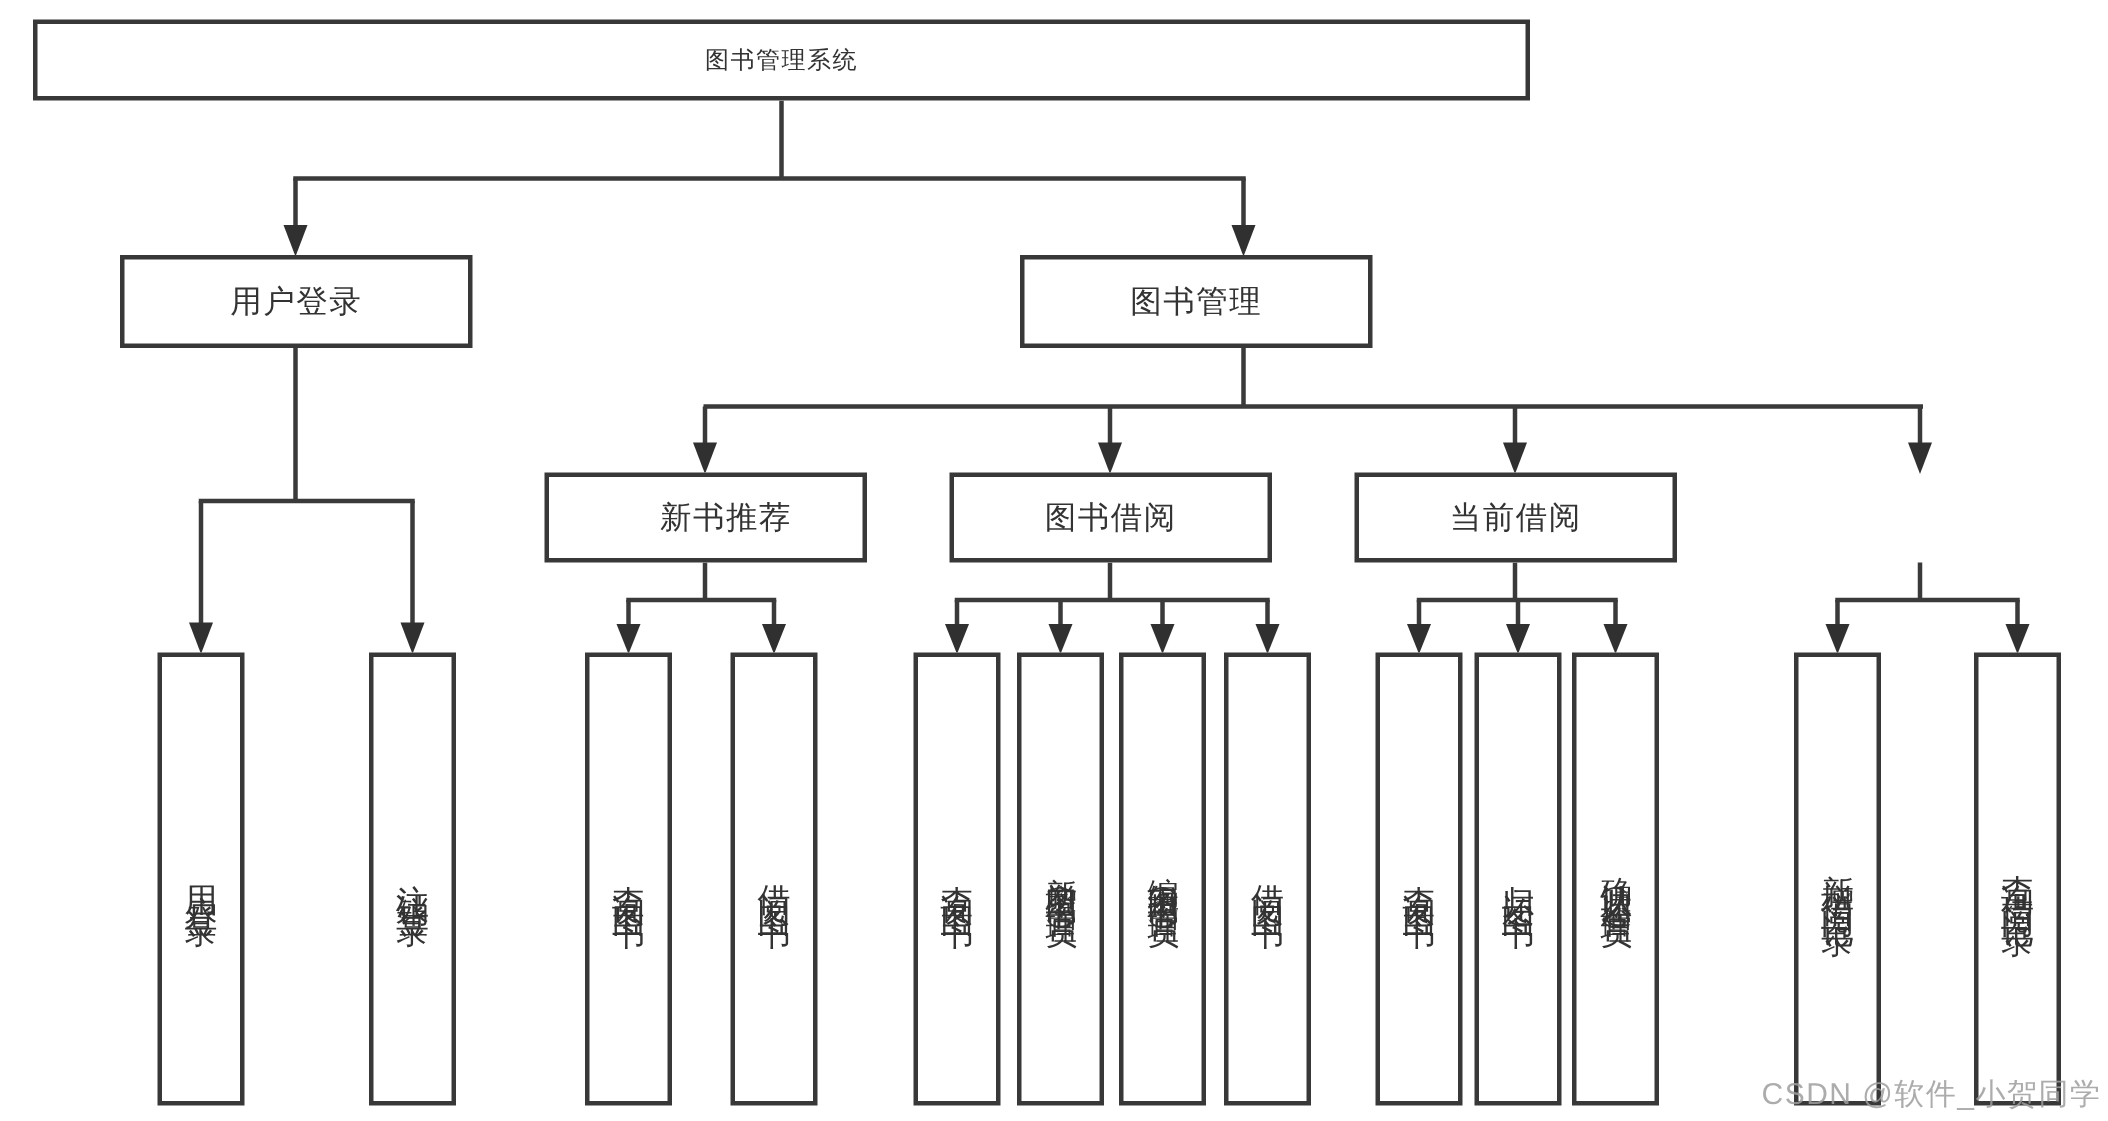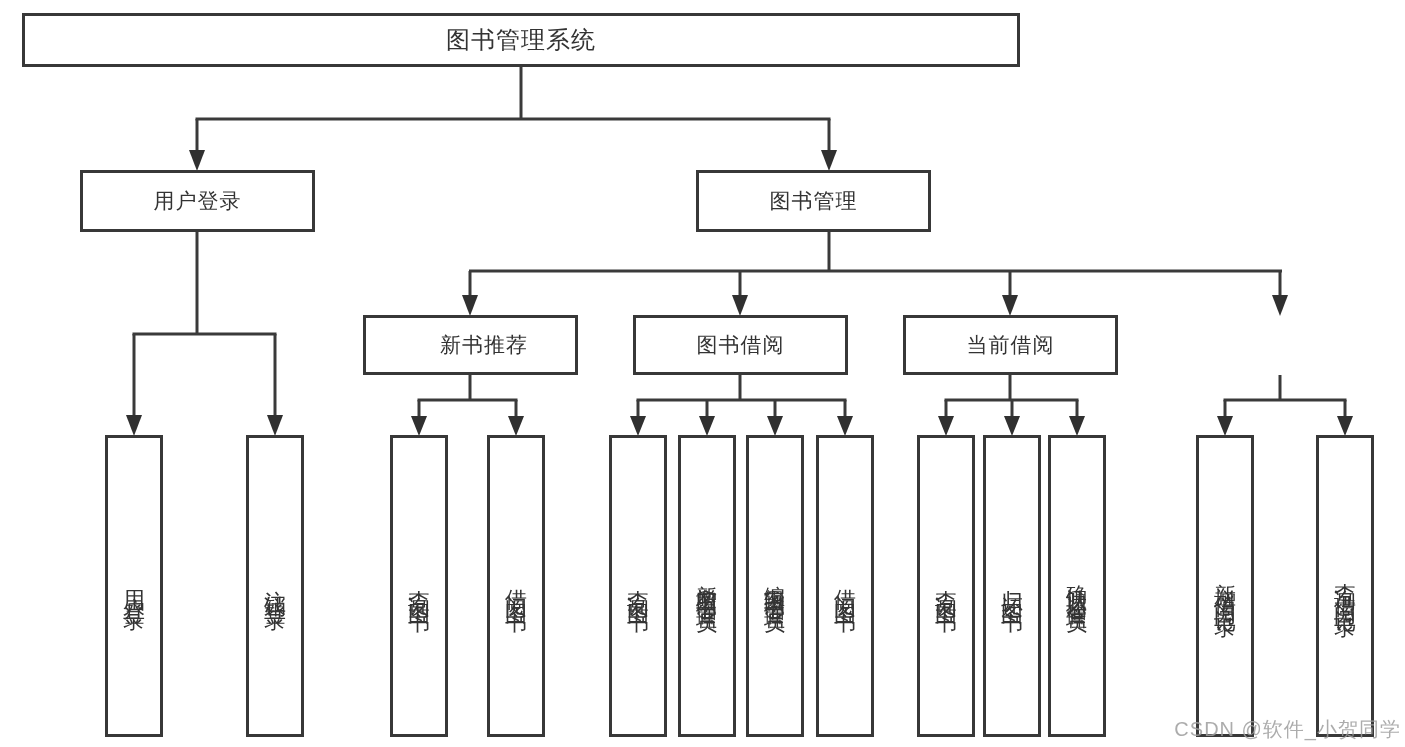--- a/index.html
+++ b/index.html
@@ -39,39 +39,39 @@
     display: flex;
     align-items: center;
     justify-content: center;
   }
   .h-label {
     font-size: 21px;
     letter-spacing: 1px;
     white-space: nowrap;
   }
   .node.root .h-label {
-    font-size: 24px;
+    font-size: 16px;
   }
   .v-label {
     writing-mode: vertical-rl;
     text-orientation: mixed;
     font-size: 22px;
     letter-spacing: 7px;
     line-height: 1;
     white-space: nowrap;
   }
   .leaf .v-label.long {
     letter-spacing: 4px;
     font-size: 21px;
   }
   
   .root            { left: 22px;   top: 13px;  width: 998px; height: 54px; }
   .lvl2            { top: 170px; width: 235px; height: 62px; }
   .n-user-login    { left: 80px; }
-  .n-book-mgmt     { left: 696px; text-align: center; }
+  .n-book-mgmt     { left: 680px; text-align: center; }
   .lvl3            { top: 315px; width: 215px; height: 60px; }
   .n-new-book-rec  { left: 363px; padding-left: 27px; }
   .n-book-borrow   { left: 633px; }
   .n-current-borrow{ left: 903px; }
   .n-borrow-record { left: 1173px; }
   .leaf            { top: 435px; width: 58px; height: 302px; }
   .l-user-login    { left: 105px; }
   .l-logout        { left: 246px; }
   .l-nbr-query     { left: 390px; }
   .l-nbr-borrow    { left: 487px; }

